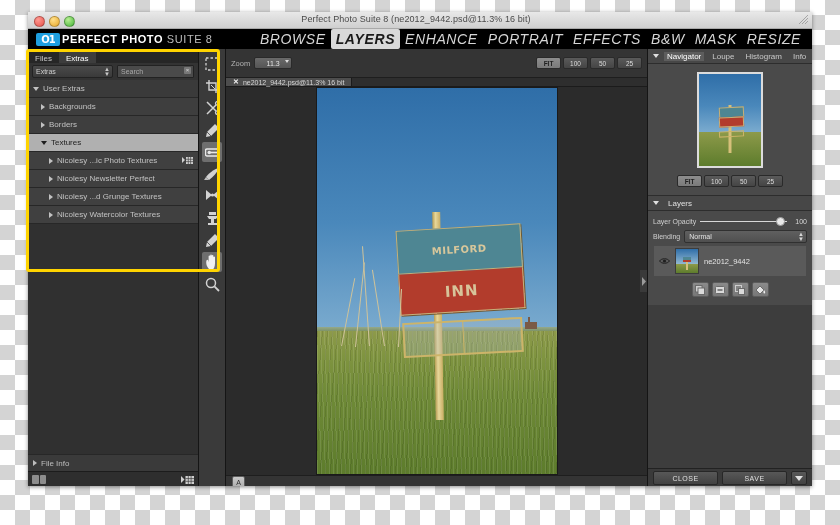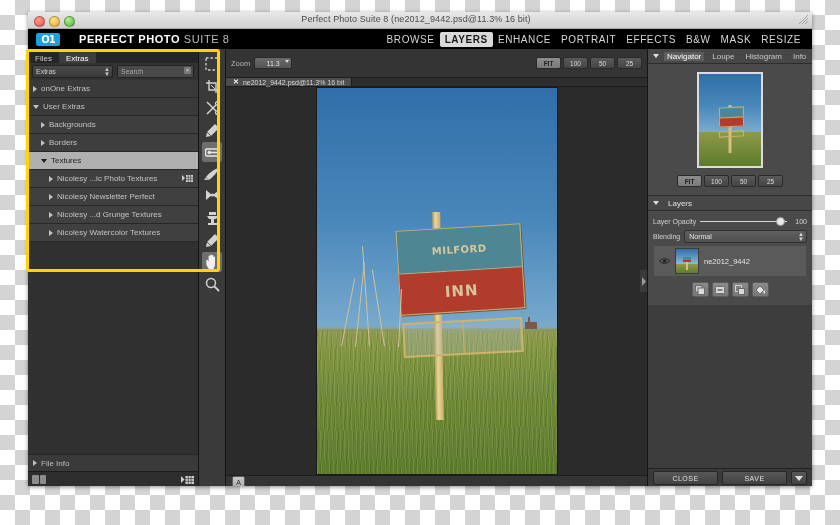--- a/index.html
+++ b/index.html
@@ -44,28 +44,28 @@
   #brand-bar{
     height:20px;background:#000;display:flex;align-items:center;
     position:relative;
   }
   #logo-mark{
     width:24px;height:13px;margin-left:8px;border-radius:2px;
     background:#1e9fe0;color:#fff;font-size:10px;font-weight:bold;
     display:flex;align-items:center;justify-content:center;letter-spacing:-1px;
     font-family:"DejaVu Sans", sans-serif;
   }
-  #brand-text{margin-left:19px;font-size:11px;color:#fff;letter-spacing:.6px;}
+  #brand-text{margin-left:2px;font-size:11px;color:#fff;letter-spacing:.6px;}
   #brand-text b{font-weight:bold;}
   #brand-text span.light{color:#bdbdbd;font-weight:normal;}
   #module-menu{
     position:absolute;right:6px;top:0;height:20px;display:flex;align-items:center;gap:0px;
   }
   .module{
-    font-size:10px;color:#d6d6d6;letter-spacing:.6px;padding:2px 5px;border-radius:2px;
+    font-size:14px;color:#d6d6d6;letter-spacing:.6px;padding:2px 5px;border-radius:2px;font-style:italic;
   }
   .module.active{background:#d9d9d9;color:#1a1a1a;font-weight:bold;}
 
   
   #body-row{display:flex;height:438px;background:#2b2b2b;}
 
   
   #left-panel{
     width:170px;background:#333;display:flex;flex-direction:column;
     border-right:1px solid #151515;
@@ -285,24 +285,20 @@
           <span class="arrows">▲<br>▼</span>
         </div>
         <div id="search-box">
           <span>Search</span>
           <span id="search-clear">×</span>
         </div>
       </div>
 
       <div id="tree">
         <div class="trow lvl0">
-          <span class="tri right"></span>
-          <span>onOne Extras</span>
-        </div>
-        <div class="trow lvl0">
           <span class="tri down"></span>
           <span>User Extras</span>
         </div>
         <div class="trow lvl1">
           <span class="tri right"></span>
           <span>Backgrounds</span>
         </div>
         <div class="trow lvl1">
           <span class="tri right"></span>
           <span>Borders</span>

